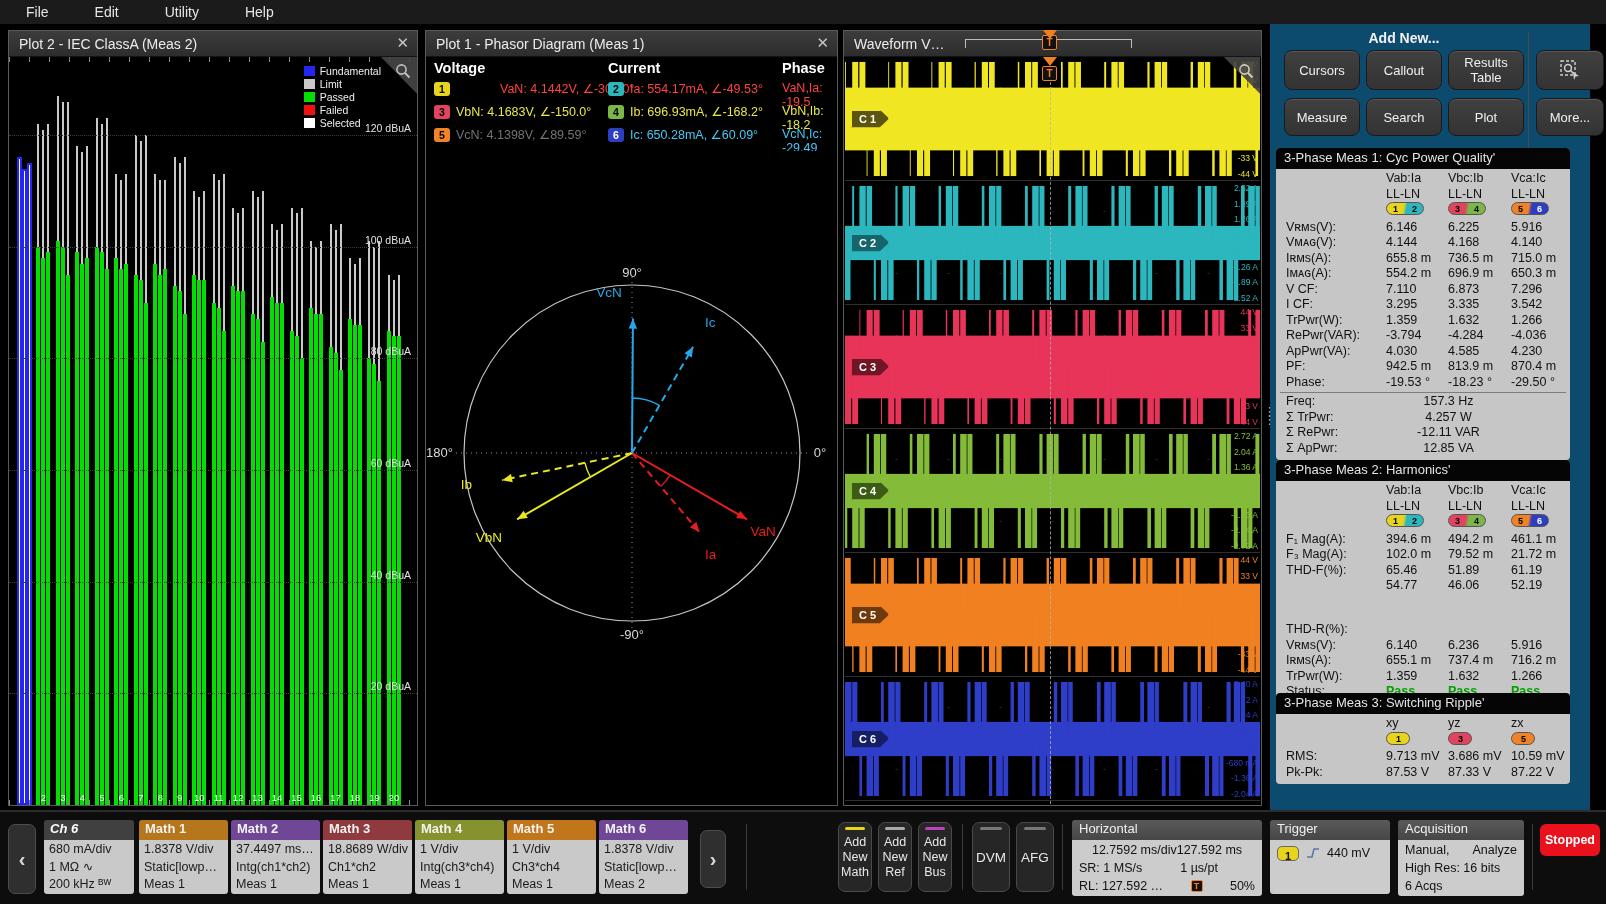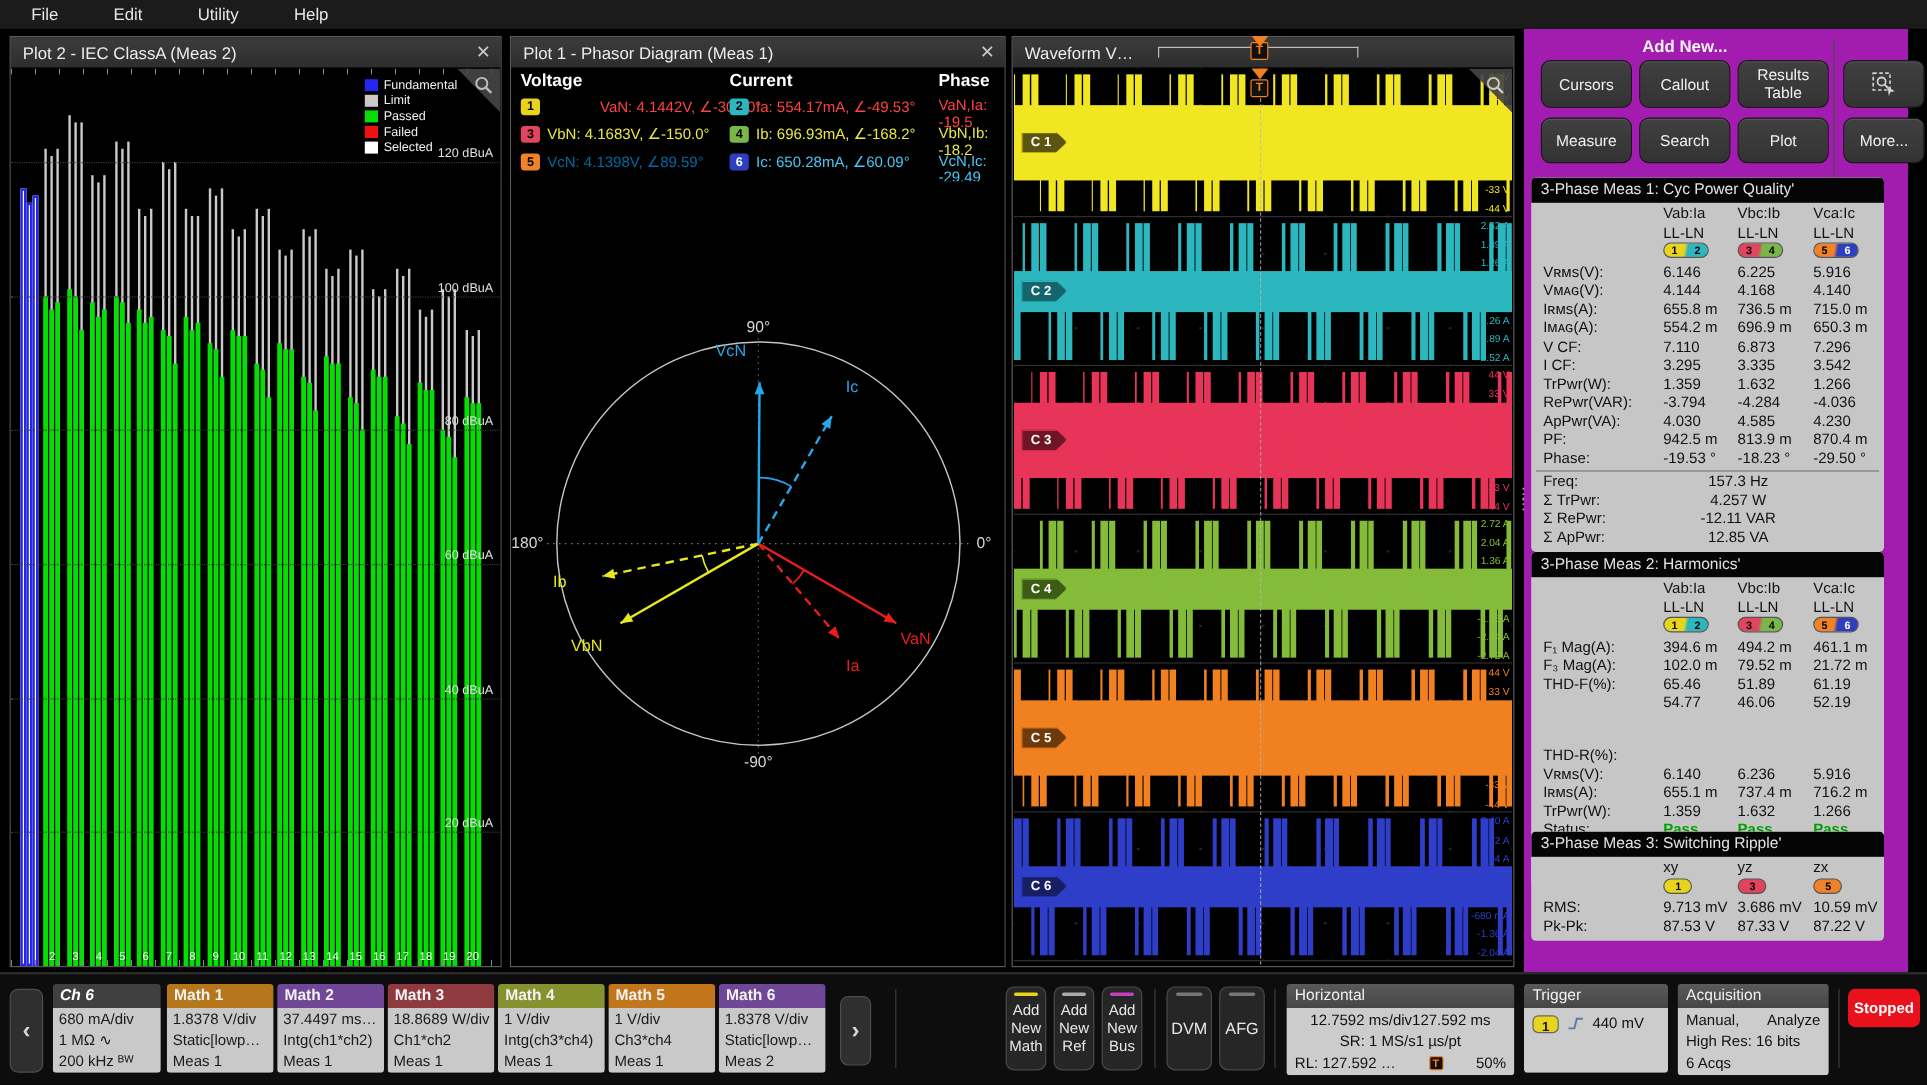--- a/index.html
+++ b/index.html
@@ -64,21 +64,21 @@
   #waveArea { position:absolute; left:1px; right:1px; top:26px; bottom:1px; background:#000; }
   .wslice { position:relative; width:100%; border-bottom:1px solid #2e2e2e; overflow:hidden;
     background-image:radial-gradient(#2a2a2a 1px, transparent 1.3px); background-size:52px 31px; background-position:center; }
   .chbadge { position:absolute; left:6px; top:50%; transform:translateY(-50%); z-index:3;
     font-size:11px; font-weight:bold; padding:2px 12px 2px 7px; color:#fff;
     clip-path:polygon(0 0,75% 0,100% 50%,75% 100%,0 100%); }
   .wscale { position:absolute; right:2px; font-size:8.5px; line-height:9px; text-align:right; z-index:2; }
   .trigline { position:absolute; top:0; bottom:0; left:49.4%; border-left:1px dashed #b5b5b5; opacity:.75; z-index:2; }
 
   
-  #rightpanel { position:absolute; left:1270px; top:24px; width:320px; height:786px; background:#a21caf; }
+  #rightpanel { position:absolute; left:1270px; top:24px; width:320px; height:786px; background:#0c4a6e; }
   .addnew-label { position:absolute; top:6px; left:14px; width:240px; text-align:center;
     color:#f2f2f2; font-size:14px; font-weight:bold; }
   .rp-btn { position:absolute; background:linear-gradient(#404040,#333); border:1px solid #1a1a1a;
     border-radius:8px; box-shadow:inset 0 1px 0 #565656; color:#f0f0f0; font-size:13px;
     display:flex; align-items:center; justify-content:center; text-align:center; cursor:pointer; line-height:15px; }
   .rp-divider { position:absolute; left:258px; top:8px; width:1px; height:128px; background:#4a4a4a; }
   .mtable { position:absolute; left:6px; width:294px; background:#c6c6c6; border-radius:4px; overflow:hidden;
     font-size:12.5px; color:#111; }
   .mtable .thead { background:#050505; color:#e4e4e4; font-size:13px; padding:2px 8px; height:21px; }
   .mt-cols { display:grid; grid-template-columns:106px 62px 63px 63px; }
@@ -487,21 +487,21 @@
         <div class="rorow" style="left: 8px; top: 24px;">
           <span class="chip" style="background: rgb(232, 212, 28); color: rgb(0, 0, 0);">1</span>
           <span style="color: rgb(255, 66, 66); margin-left: 44px;">VaN: 4.1442V,  ∠-30.00°</span>
         </div>
         <div class="rorow" style="left: 8px; top: 47px;">
           <span class="chip" style="background: rgb(224, 68, 95); color: rgb(0, 0, 0);">3</span>
           <span style="color: rgb(232, 232, 69);">VbN: 4.1683V,  ∠-150.0°</span>
         </div>
         <div class="rorow" style="left: 8px; top: 70px;">
           <span class="chip" style="background: rgb(240, 130, 40); color: rgb(0, 0, 0);">5</span>
-          <span style="color: #0369a1;">VcN: 4.1398V,  ∠89.59°</span>
+          <span style="color: #737373;">VcN: 4.1398V,  ∠89.59°</span>
         </div>
         <div class="rorow" style="left: 182px; top: 24px;">
           <span class="chip" style="background: rgb(44, 182, 190); color: rgb(0, 0, 0);">2</span>
           <span style="color: rgb(255, 66, 66);">Ia: 554.17mA,  ∠-49.53°</span>
         </div>
         <div class="rorow" style="left: 182px; top: 47px;">
           <span class="chip" style="background: rgb(122, 182, 72); color: rgb(0, 0, 0);">4</span>
           <span style="color: rgb(232, 232, 69);">Ib: 696.93mA,  ∠-168.2°</span>
         </div>
         <div class="rorow" style="left: 182px; top: 70px;">
@@ -1262,21 +1262,21 @@
       <div class="fnbtn" style="left: 972px;">DVM</div>
       <div class="fnbtn" style="left: 1016px;">AFG</div>
       <div class="vsep" style="left: 1062px;"></div>
       <div class="infocard" style="left: 1072px; width: 190px;">
         <div class="hd">Horizontal</div>
         <div class="bd">
           <div style="display: flex; justify-content: center;">
             <span>12.7592 ms/div</span>
             <span>127.592 ms</span>
           </div>
-          <div style="display: flex; justify-content: center;">
+          <div style="display: flex; justify-content: flex-start; gap: 38px;">
             <span>SR: 1 MS/s</span>
             <span>1 µs/pt</span>
           </div>
           <div style="display: flex; justify-content: space-between; align-items: center;">
             <span>RL: 127.592 …</span>
             <span style="background: rgb(17, 17, 17); border: 1.5px solid rgb(240, 128, 32); color: rgb(240, 128, 32); font-size: 9px; font-weight: bold; width: 12px; height: 12px; line-height: 10px; text-align: center; border-radius: 2px; display: inline-block;">T</span>
             <span>50%</span>
           </div>
         </div>
       </div>

